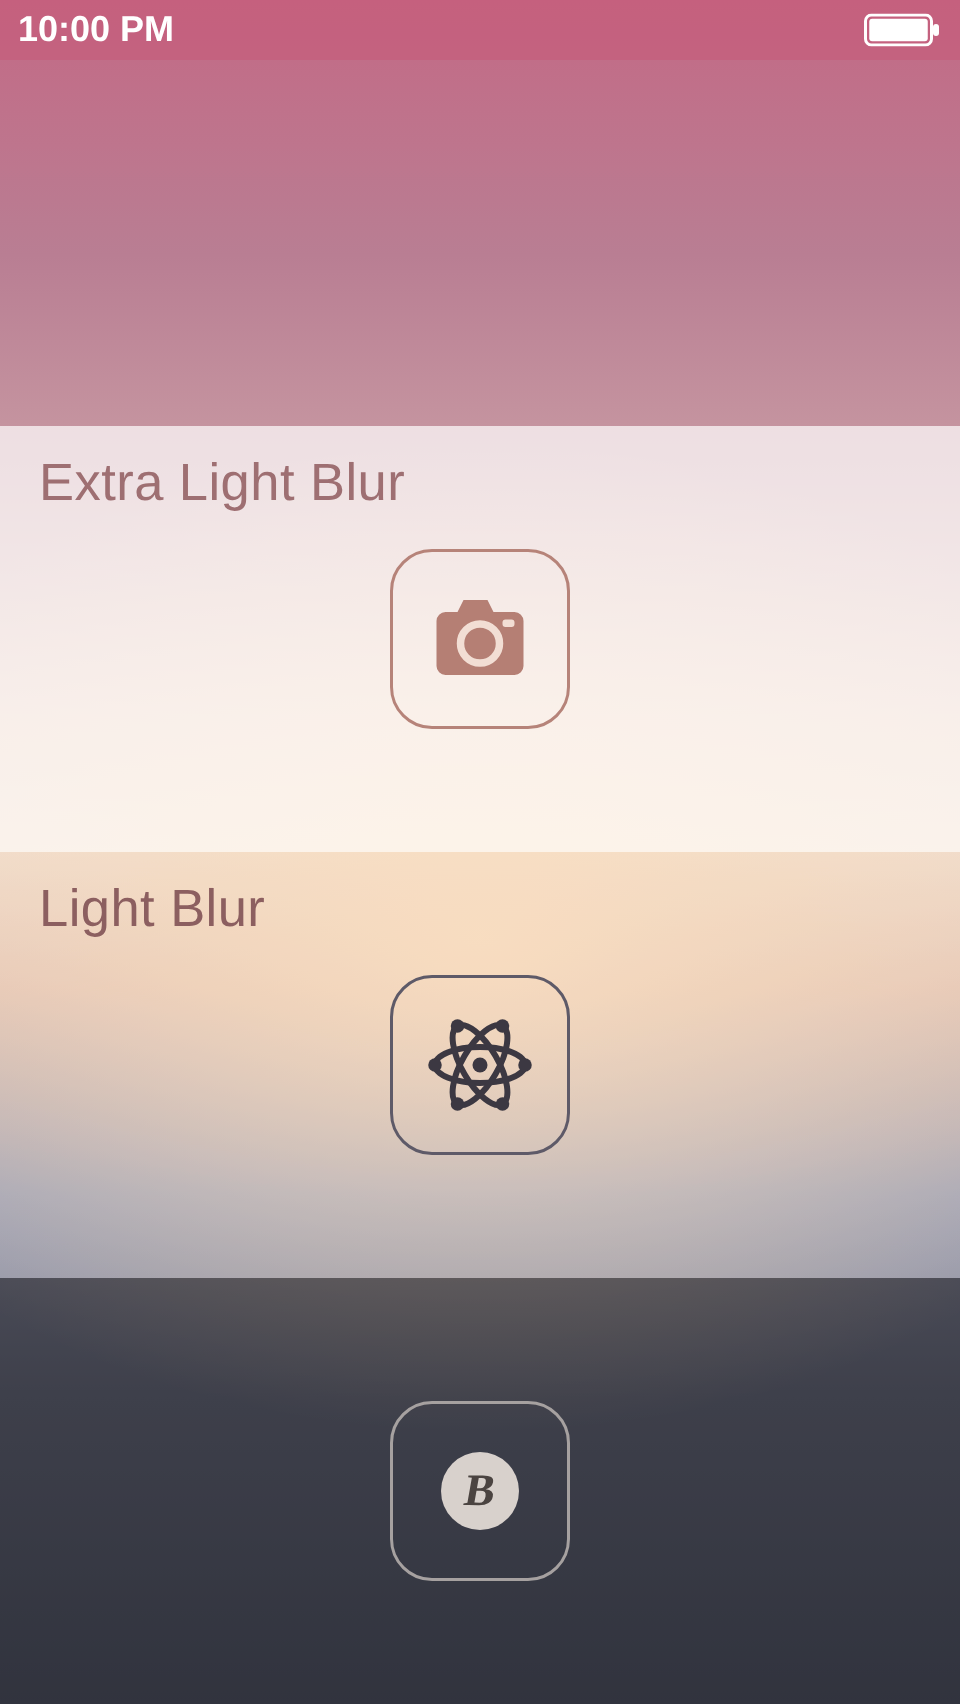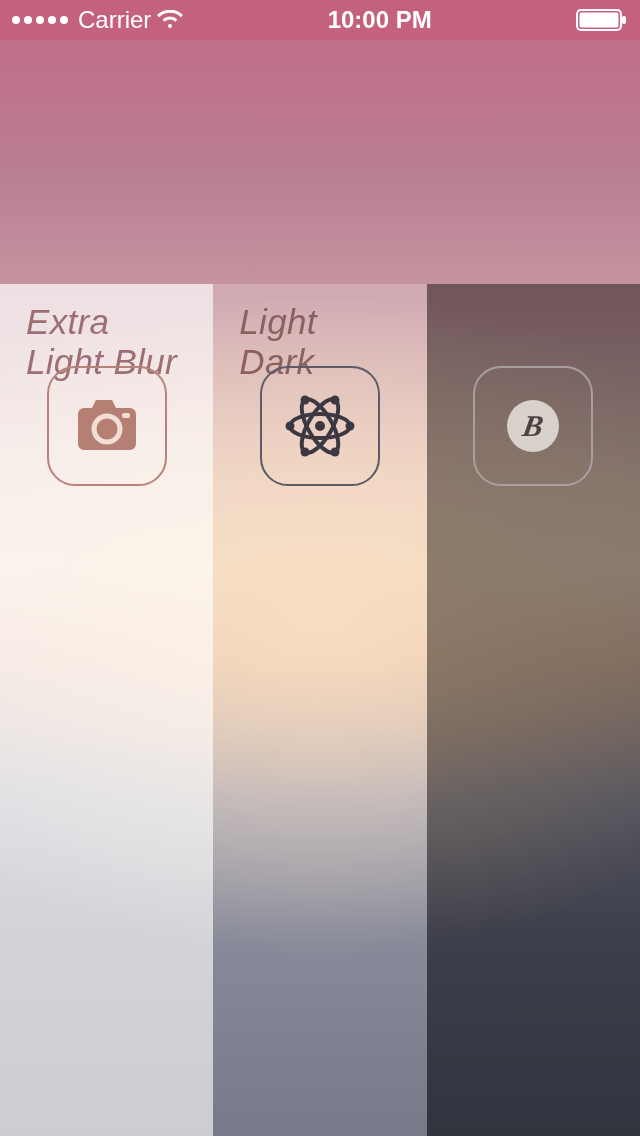--- a/index.html
+++ b/index.html
@@ -30,21 +30,21 @@
       color: #ffffff;
       font-size: 24px;
     }
     .status-left { display: flex; align-items: center; gap: 6px; }
     .status-right { display: flex; align-items: center; }
     .status-time { font-weight: 600; font-size: 24px; }
     .dots { display: flex; gap: 4px; margin-right: 4px; }
     .dot { width: 8px; height: 8px; border-radius: 50%; background: rgba(255,255,255,0.45); }
     .dot.on { background: #fff; }
 
-    .panels { position: absolute; left: 0; right: 0; top: 284px; bottom: 0; display: flex; flex-direction: row; font-style: italic; }
+    .panels { position: absolute; left: 0; right: 0; top: 284px; bottom: 0; display: flex; flex-direction: column; }
     .panel { flex: 1; position: relative; padding: 18px 26px; }
     .panel-label { font-size: 35px; font-weight: 400; letter-spacing: 0.3px; }
 
     .panel.extra-light { background: rgba(255,255,255,0.70); }
     .panel.extra-light .panel-label { color: #9e6f72; }
     .panel.extra-light .icon-tile { border-color: #b68379; }
 
     .panel.light { background: rgba(255,255,255,0.20); }
     .panel.light .panel-label { color: #8c5f60; }
     .panel.light .icon-tile { border-color: #5e5a68; }
@@ -66,35 +66,20 @@
     .coin span { transform: skewX(-10deg); }
 
     svg { display: block; }
   </style>
 </head>
 <body>
 
 <div class="wallpaper"></div>
 
 <div class="status-bar">
-  <div class="status-left">
-    <span class="dots">
-      <span class="dot on"></span>
-        <span class="dot on"></span>
-        <span class="dot on"></span>
-        <span class="dot on"></span>
-        <span class="dot on"></span>
-    </span>
-    <span>Carrier</span>
-    <span>
-      <svg width="26" height="20" viewBox="0 0 26 20">
-          <path d="M13 18a2 2 0 1 0 0-4 2 2 0 0 0 0 4zm-5.3-6.3a7.5 7.5 0 0 1 10.6 0l2.1-2.1a10.5 10.5 0 0 0-14.8 0l2.1 2.1zM2.2 7.2a15.3 15.3 0 0 1 21.6 0L26 5a18.3 18.3 0 0 0-26 0l2.2 2.2z" fill="#fff"></path>
-        </svg>
-    </span>
-  </div>
   <div class="status-time">10:00 PM</div>
   <div class="status-right">
     <span>
       <svg width="52" height="22" viewBox="0 0 52 22">
           <rect x="1" y="1" width="44" height="20" rx="4" fill="none" stroke="#fff" stroke-width="2"></rect>
           <rect x="3.5" y="3.5" width="39" height="15" rx="2" fill="#fff"></rect>
           <rect x="46" y="7" width="4" height="8" rx="2" fill="#fff"></rect>
         </svg>
     </span>
   </div>
@@ -109,21 +94,21 @@
         <svg width="66" height="52" viewBox="0 0 66 52">
           <path fill="#b57f74" d="M22 0h16l4 8h14a6 6 0 0 1 6 6v30a6 6 0 0 1-6 6H10a6 6 0 0 1-6-6V14a6 6 0 0 1 6-6h8l4-8z"></path>
           <circle cx="33" cy="29" r="13" fill="none" stroke="#f2ded4" stroke-width="5"></circle>
           <rect x="48" y="13" width="8" height="5" rx="2" fill="#f2ded4"></rect>
         </svg>
       </span>
     </div>
   </div>
 
   <div class="panel light">
-    <div class="panel-label">Light Dark</div>
+    <div class="panel-label">Light Blur</div>
     <div class="icon-tile">
       <span>
         <svg width="78" height="78" viewBox="0 0 78 78">
           <g fill="none" stroke="#3c3842" stroke-width="4">
             <ellipse cx="39" cy="39" rx="30" ry="12"></ellipse>
             <ellipse cx="39" cy="39" rx="30" ry="12" transform="rotate(60 39 39)"></ellipse>
             <ellipse cx="39" cy="39" rx="30" ry="12" transform="rotate(120 39 39)"></ellipse>
           </g>
           <g fill="#3c3842">
             <circle cx="39" cy="39" r="5"></circle>

